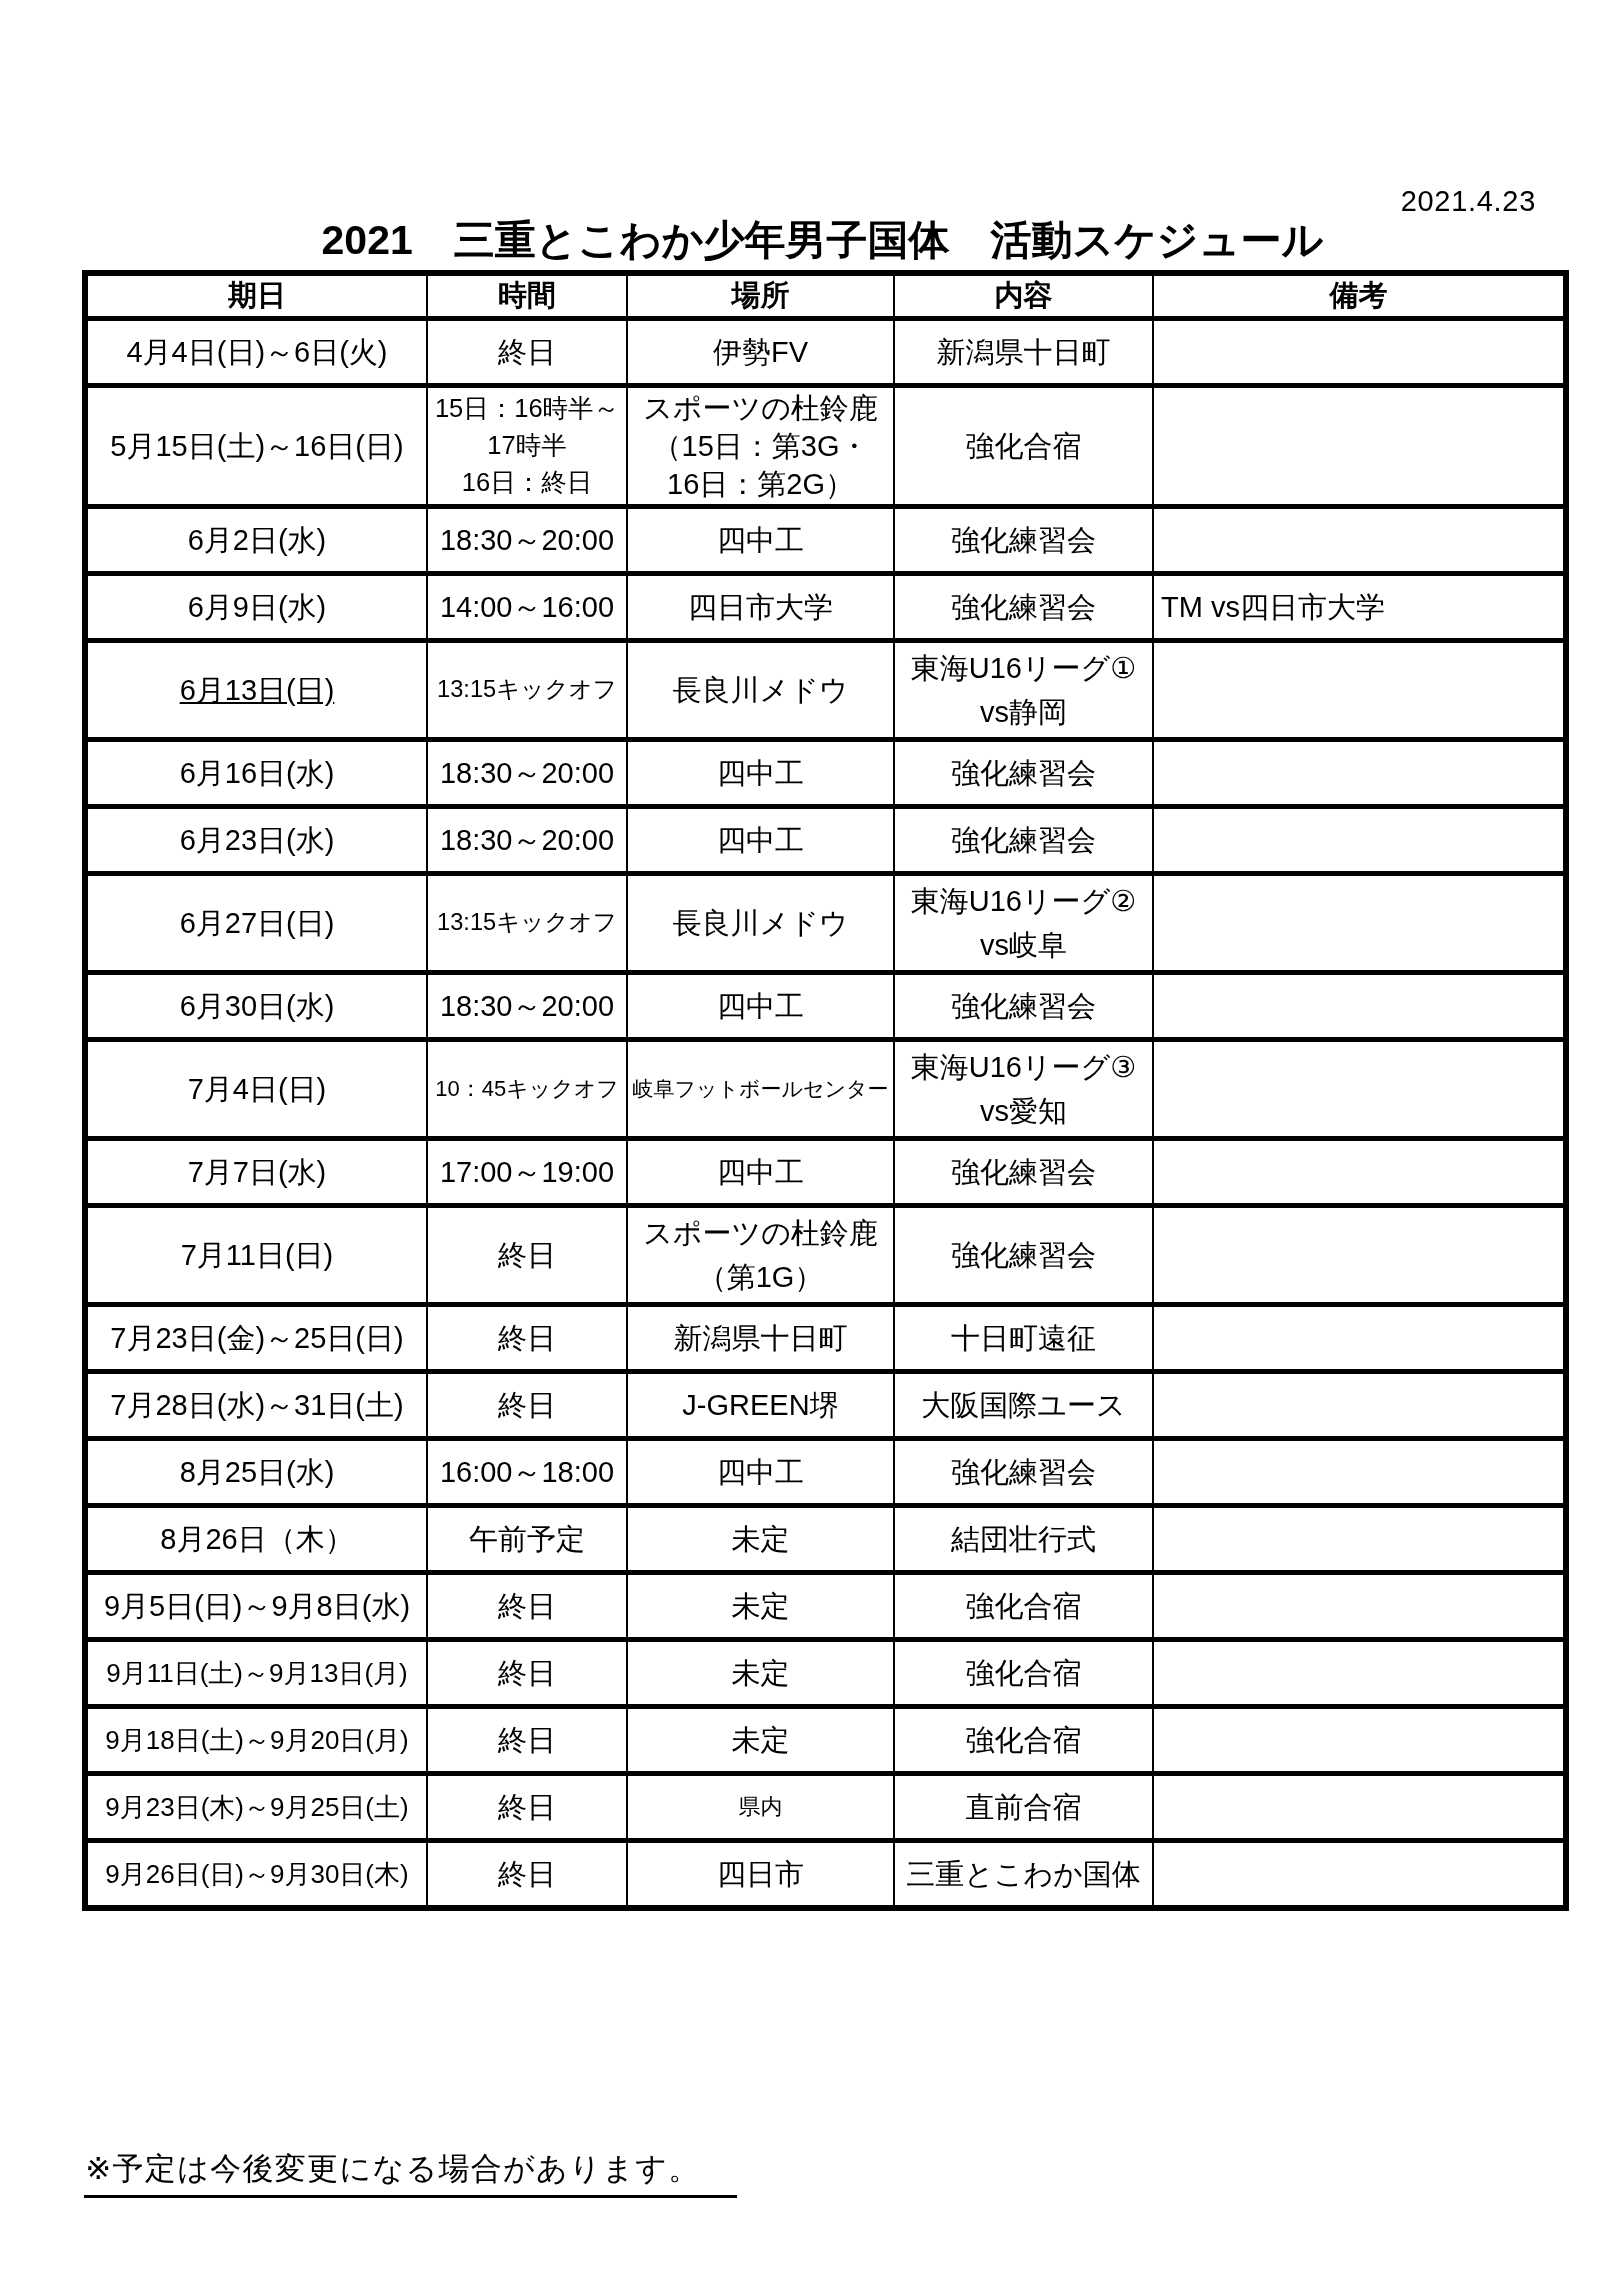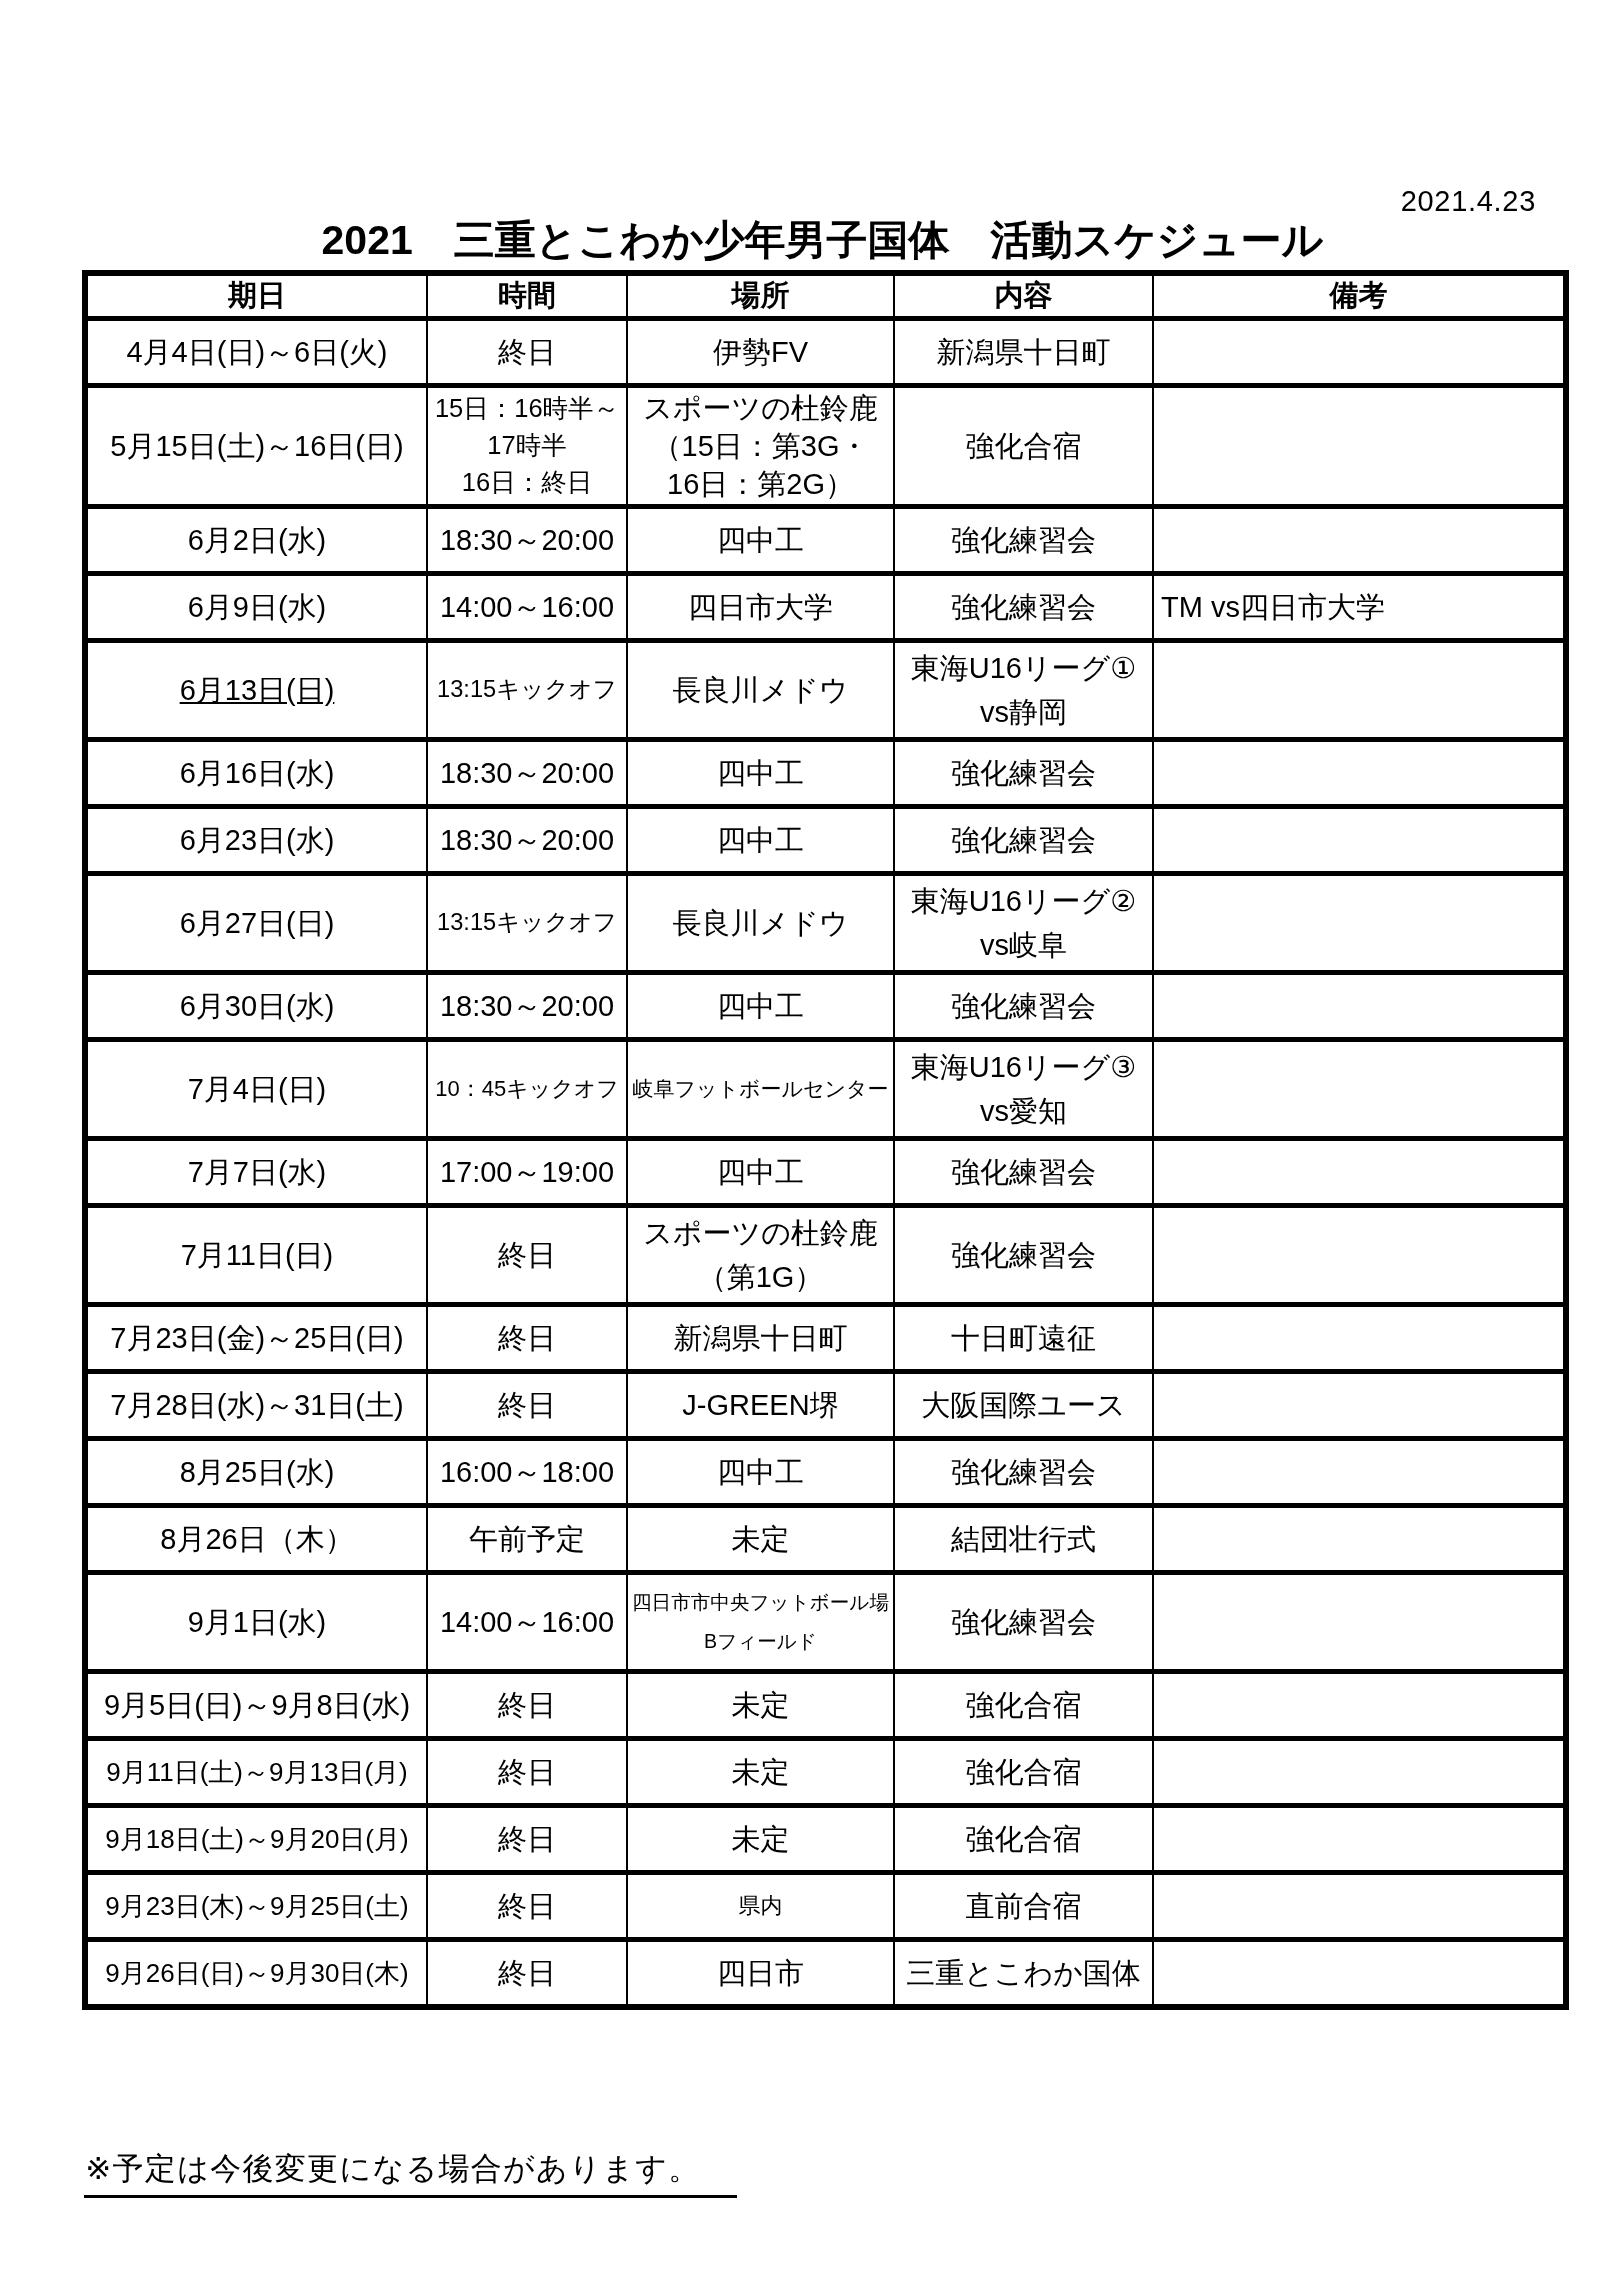--- a/index.html
+++ b/index.html
@@ -525,46 +525,20 @@
           </td>
           <td class="c-content">
             <div class="cell">
               <div class="line" style="font-size: 29px;">結団壮行式</div>
             </div>
           </td>
           <td class="c-note">
             <div class="cell"></div>
           </td>
         </tr>
-        <tr class="r-m">
-          <td class="c-date">
-            <div class="cell">
-              <div class="line" style="font-size: 29px;">9月1日(水)</div>
-            </div>
-          </td>
-          <td class="c-time">
-            <div class="cell">
-              <div class="line" style="font-size: 29px;">14:00～16:00</div>
-            </div>
-          </td>
-          <td class="c-place">
-            <div class="cell">
-              <div class="line" style="font-size: 19.6px;">四日市市中央フットボール場</div>
-              <div class="line" style="font-size: 19.6px;">Bフィールド</div>
-            </div>
-          </td>
-          <td class="c-content">
-            <div class="cell">
-              <div class="line" style="font-size: 29px;">強化練習会</div>
-            </div>
-          </td>
-          <td class="c-note">
-            <div class="cell"></div>
-          </td>
-        </tr>
         <tr class="r-s">
           <td class="c-date">
             <div class="cell">
               <div class="line" style="font-size: 29px;">9月5日(日)～9月8日(水)</div>
             </div>
           </td>
           <td class="c-time">
             <div class="cell">
               <div class="line" style="font-size: 29px;">終日</div>
             </div>

